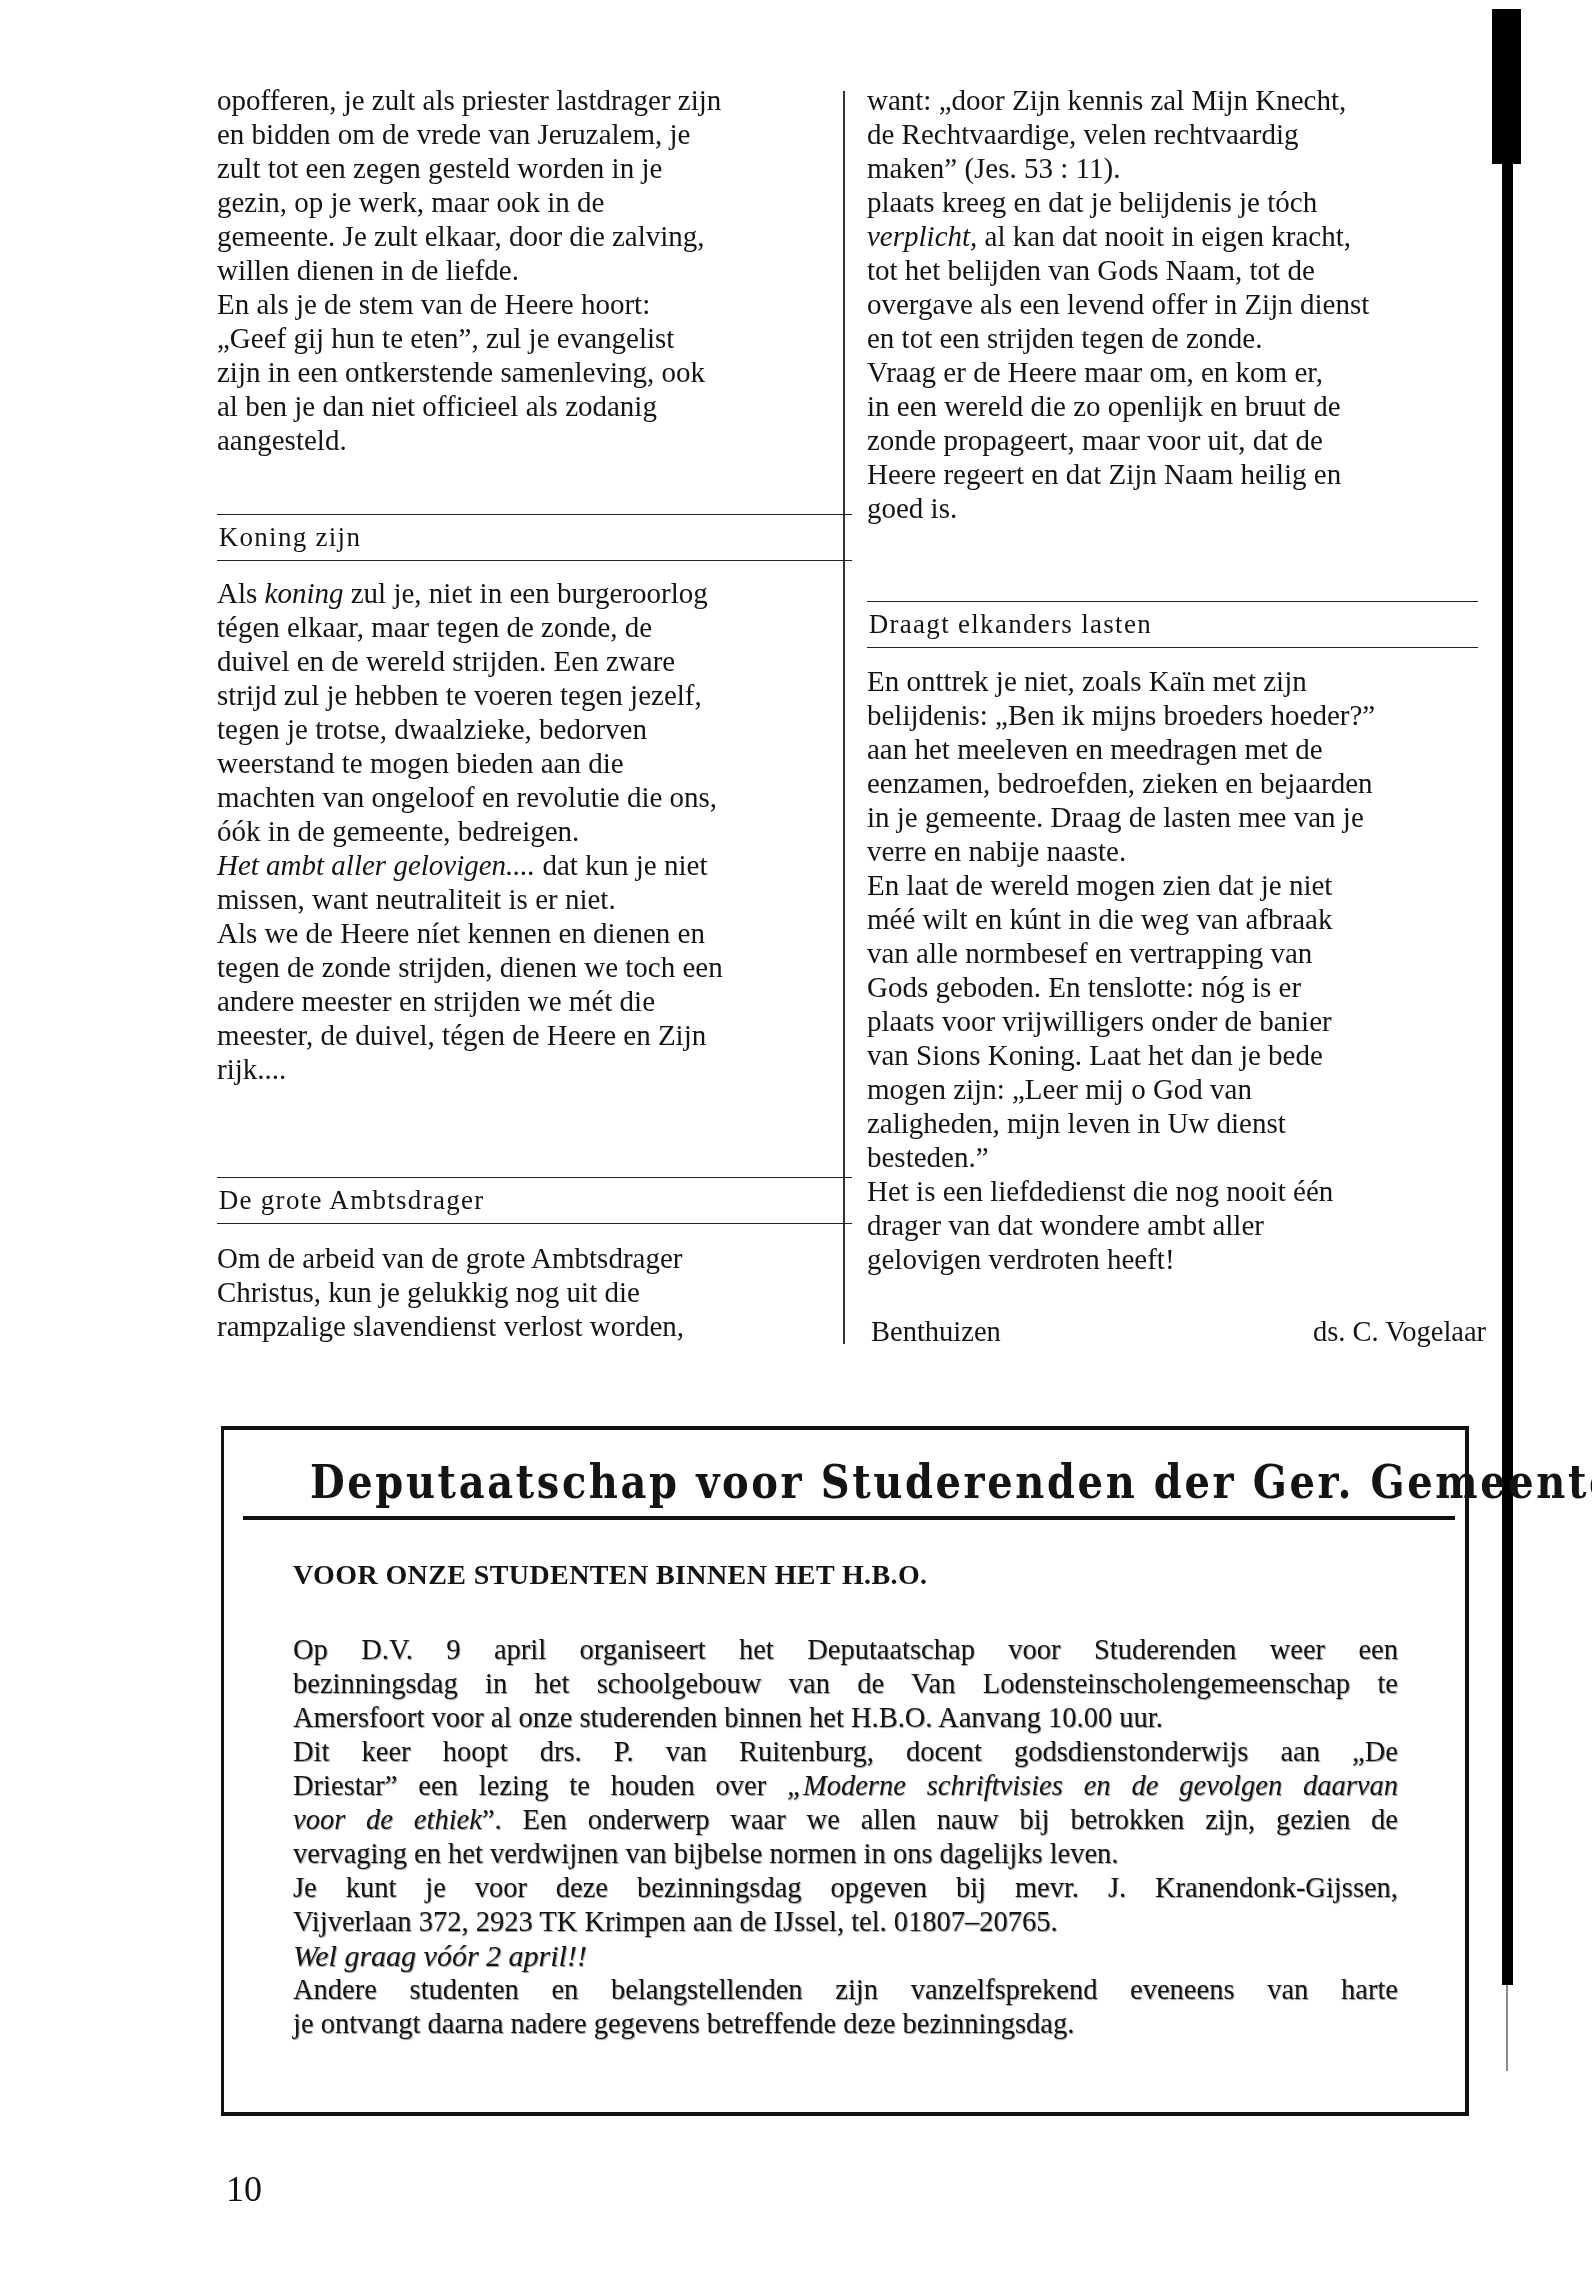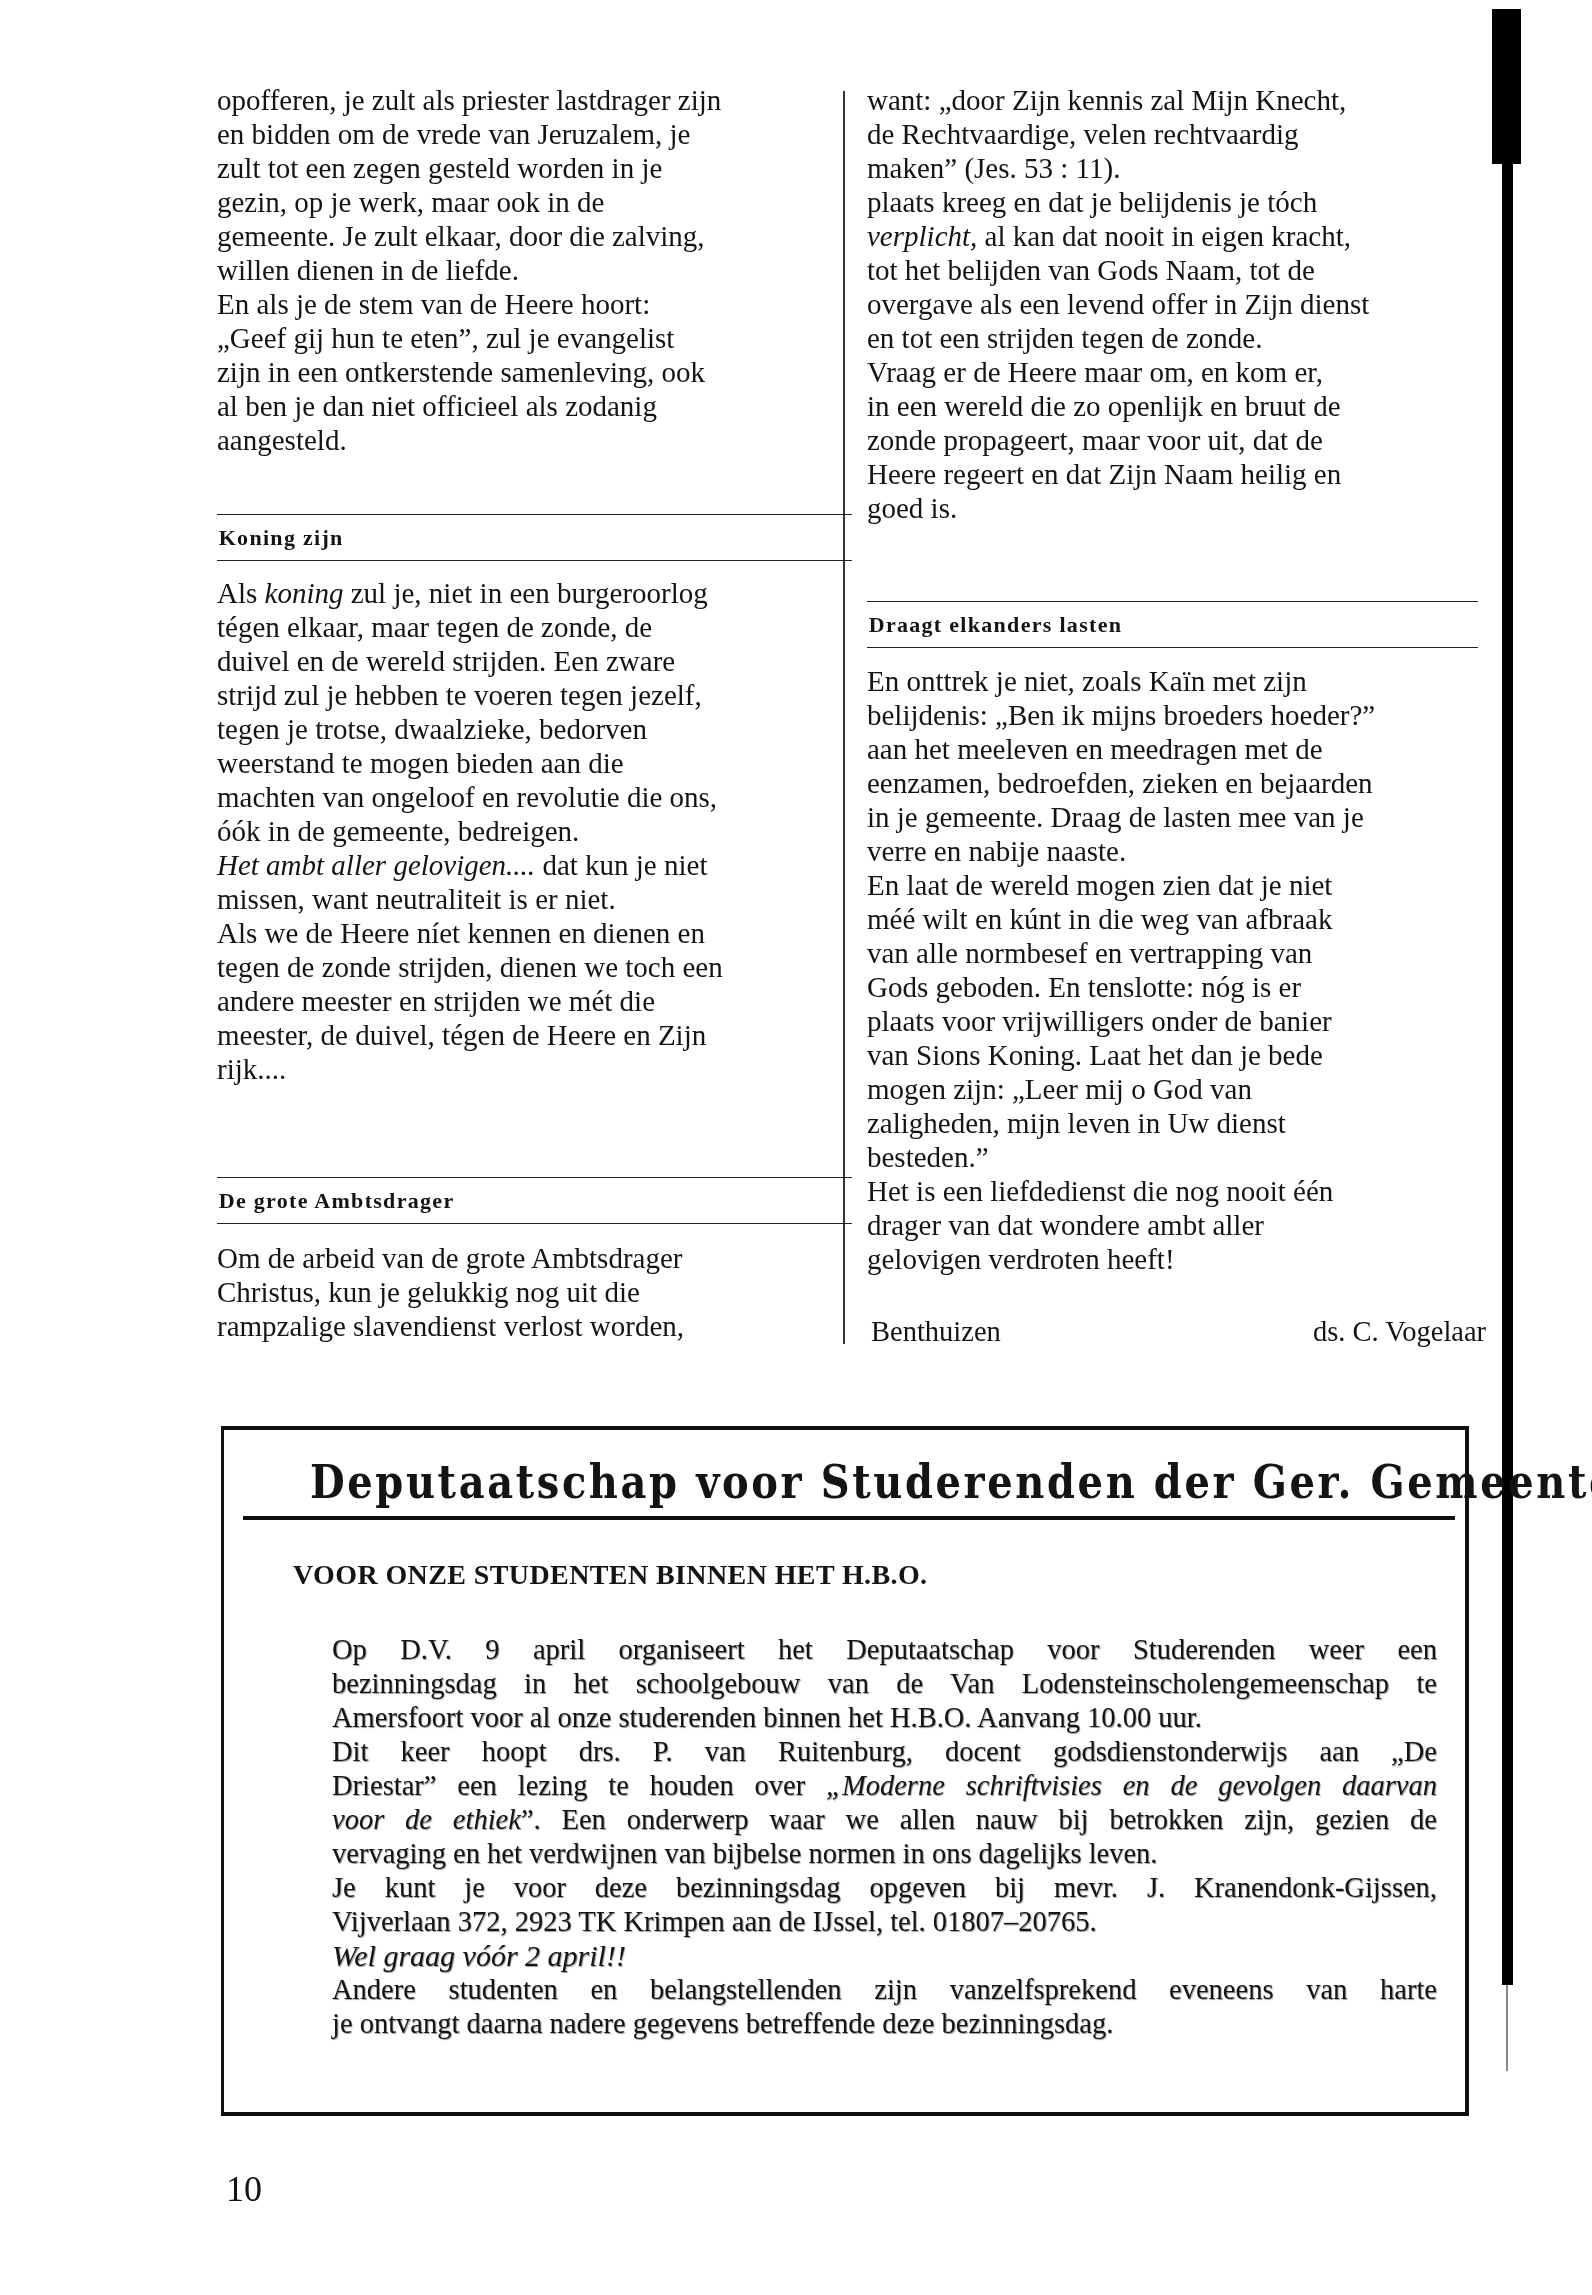--- a/index.html
+++ b/index.html
@@ -7,35 +7,35 @@
          font-family: "Liberation Serif", "DejaVu Serif", serif; color: #141414; }
   .col { position: absolute; font-size: 29px; line-height: 34px; }
   .line { display: block; white-space: nowrap; }
   .left-col { left: 217px; top: 83px; width: 621px; }
   .right-col { left: 867px; top: 83px; width: 621px; }
   .divider { position: absolute; left: 843px; top: 91px; width: 1.7px; height: 1253px; background: #333; }
   .black-bar { position: absolute; left: 1492px; top: 8.6px; width: 28.5px; height: 155px; background: #000; }
   .black-bar-2 { position: absolute; left: 1502px; top: 164px; width: 11.2px; height: 1821px; background: #000; }
   .bar-fade { position: absolute; left: 1506px; top: 1985px; width: 1.7px; height: 86px; background: #888; }
   .section-head { position: absolute; border-top: 1.7px solid #222; border-bottom: 1.7px solid #222;
-                  font-weight: bold; font-size: 22px; letter-spacing: 1.3px; line-height: 45px; height: 45px;
+                  font-weight: normal; font-size: 27px; letter-spacing: 1.3px; line-height: 45px; height: 45px;
                   padding-left: 1.7px; box-sizing: content-box; }
   .body-block { position: absolute; font-size: 29px; line-height: 34px; }
   em, .it { font-style: italic; }
   .sig { position: absolute; top: 1316px; font-size: 28.5px; }
   .box { position: absolute; left: 221px; top: 1426px; width: 1248px; height: 690px;
          border: 4.3px solid #111; box-sizing: border-box; border-left-width: 3.5px; }
   .fraktur { position: absolute; left: 86px; top: 24px; font-size: 40px; font-weight: bold;
              font-family: "DejaVu Serif", serif; letter-spacing: 2.6px; transform: scaleY(1.15); transform-origin: left top;
              white-space: nowrap; }
   .fraktur-rule { position: absolute; left: 19px; right: 10.4px; top: 86px; height: 3.5px; background: #111; }
   .box-title { position: absolute; left: 69px; top: 129px; font-size: 28px; font-weight: bold;
                font-family: "Liberation Serif", serif; letter-spacing: 0.4px; white-space: nowrap; }
   .box-body { position: absolute; left: 69px; top: 203px; width: 1105px; font-size: 28.5px; line-height: 34px;
-              text-shadow: 0.9px 0.9px 0.9px #999; margin-left: 39px; }
+              text-shadow: 0.9px 0.9px 0.9px #999; }
   .box-body .line { text-align: justify; text-align-last: justify; white-space: normal; }
   .box-body .line.last { text-align-last: left; }
   .page-num { position: absolute; left: 226px; top: 2168px; font-size: 36px; }
 </style>
 </head>
 <body>
 
 <div class="black-bar"></div>
 <div class="black-bar-2"></div>
 <div class="bar-fade"></div>

